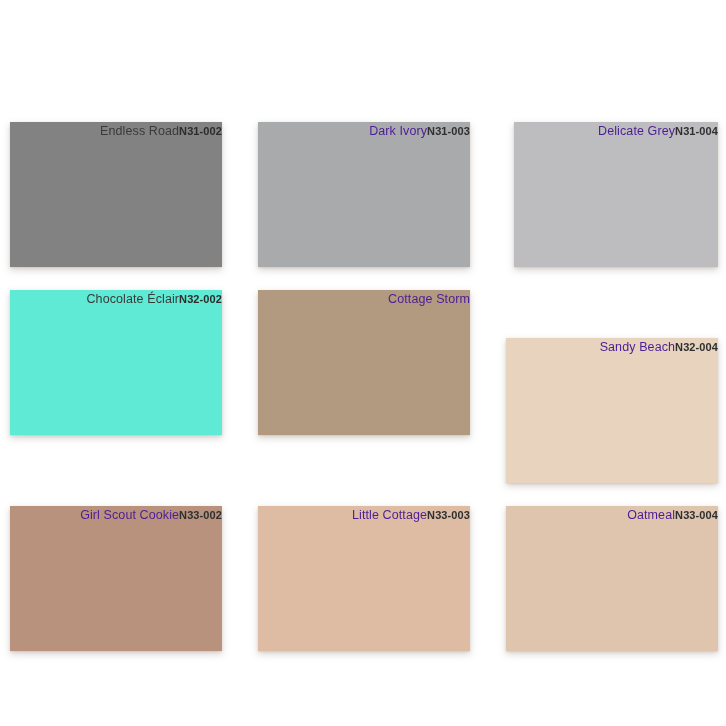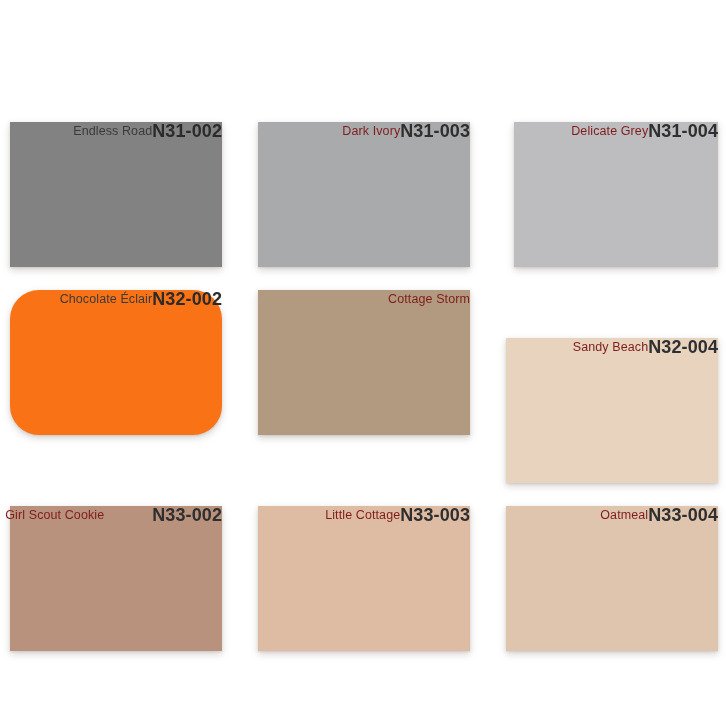--- a/index.html
+++ b/index.html
@@ -43,26 +43,26 @@
     justify-content: flex-end;
     box-shadow: 0 3px 7px rgba(120, 110, 100, 0.30),
                 0 1px 2px rgba(120, 110, 100, 0.18);
   }
 
   .swatch-name {
     font-size: 12.5px;
     font-weight: 400;
     line-height: 18px;
     letter-spacing: 0.1px;
-    color: #7f1d1d;
+    color: #4c1d95;
     white-space: nowrap;
   }
 
   .swatch-code {
-    font-size: 18px;
+    font-size: 11px;
     font-weight: 700;
     line-height: 18px;
     letter-spacing: 0.1px;
     color: #2f2f2f;
     white-space: nowrap;
   }
 
   
   .swatch-card.on-dark .swatch-name { color: #3a3a3a; }
   .swatch-card.on-dark .swatch-code { color: #2b2b2b; }
@@ -78,32 +78,32 @@
         <div class="swatch-code">N31-002</div>
       </div>
       <div class="swatch-card" style="background: rgb(169, 170, 172);">
         <div class="swatch-name">Dark Ivory</div>
         <div class="swatch-code">N31-003</div>
       </div>
       <div class="swatch-card" style="background: rgb(189, 189, 191); margin-left: 8px;">
         <div class="swatch-name">Delicate Grey</div>
         <div class="swatch-code">N31-004</div>
       </div>
-      <div class="swatch-card on-dark" style="background: #f97316; border-radius: 29px;">
+      <div class="swatch-card on-dark" style="background: #5eead4;">
         <div class="swatch-name">Chocolate Éclair</div>
         <div class="swatch-code">N32-002</div>
       </div>
       <div class="swatch-card" style="background: rgb(178, 154, 128);">
         <div class="swatch-name">Cottage Storm</div>
       </div>
       <div class="swatch-card" style="background: rgb(231, 211, 190); margin-top: 48px;">
         <div class="swatch-name">Sandy Beach</div>
         <div class="swatch-code">N32-004</div>
       </div>
-      <div class="swatch-card" style="background: rgb(184, 146, 124); gap: 48px;">
+      <div class="swatch-card" style="background: rgb(184, 146, 124);">
         <div class="swatch-name">Girl Scout Cookie</div>
         <div class="swatch-code">N33-002</div>
       </div>
       <div class="swatch-card" style="background: rgb(222, 188, 164);">
         <div class="swatch-name">Little Cottage</div>
         <div class="swatch-code">N33-003</div>
       </div>
       <div class="swatch-card" style="background: rgb(223, 197, 173); padding-left: 40px;">
         <div class="swatch-name">Oatmeal</div>
         <div class="swatch-code">N33-004</div>

